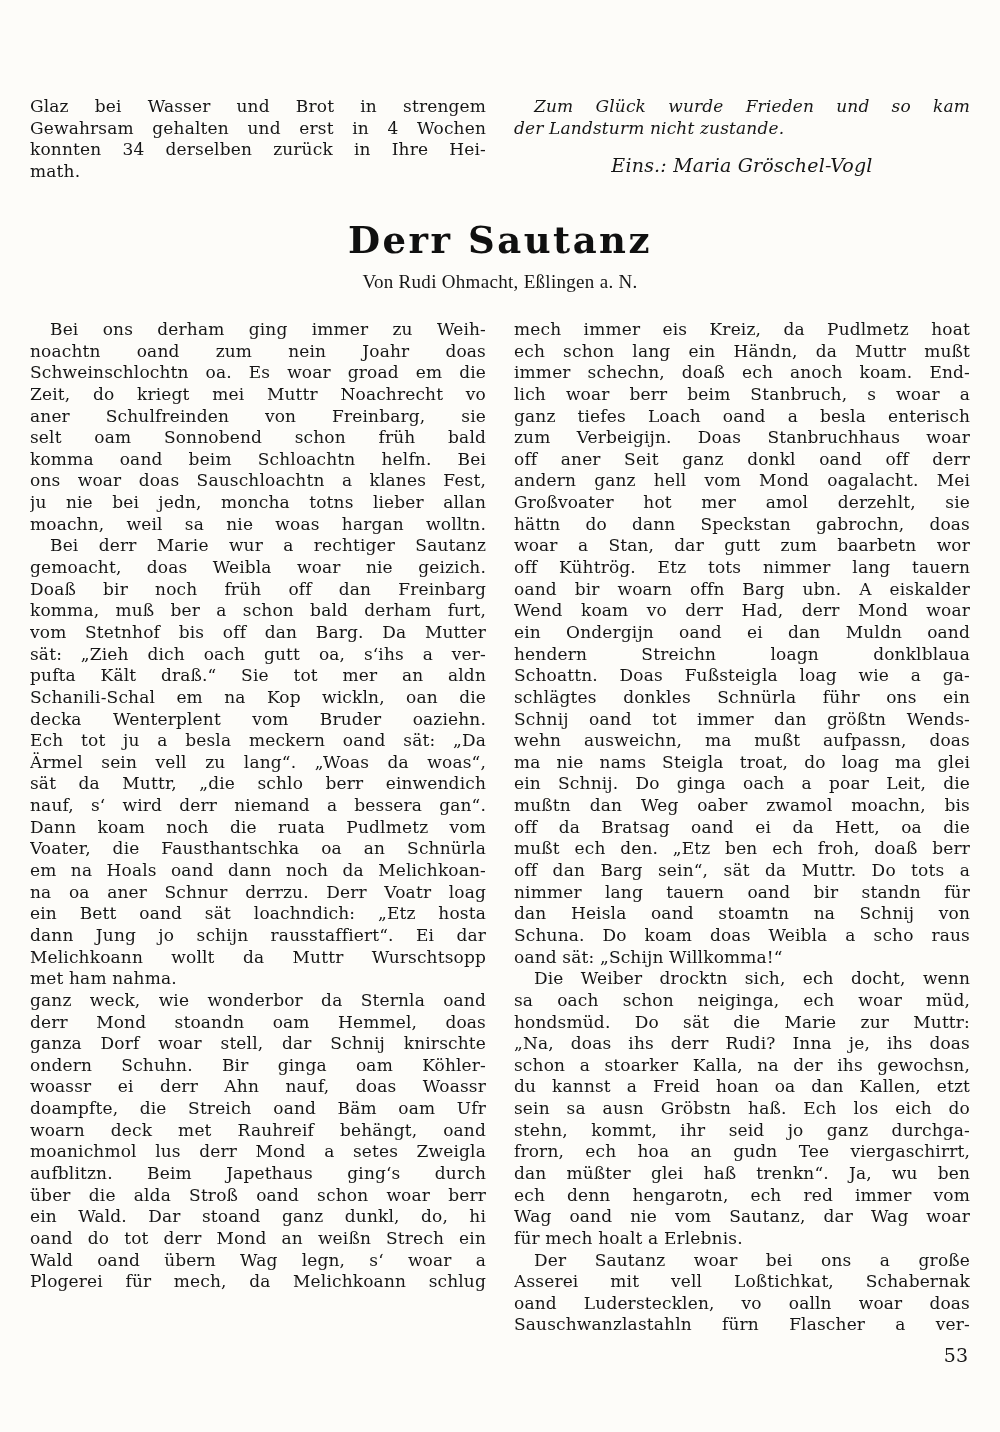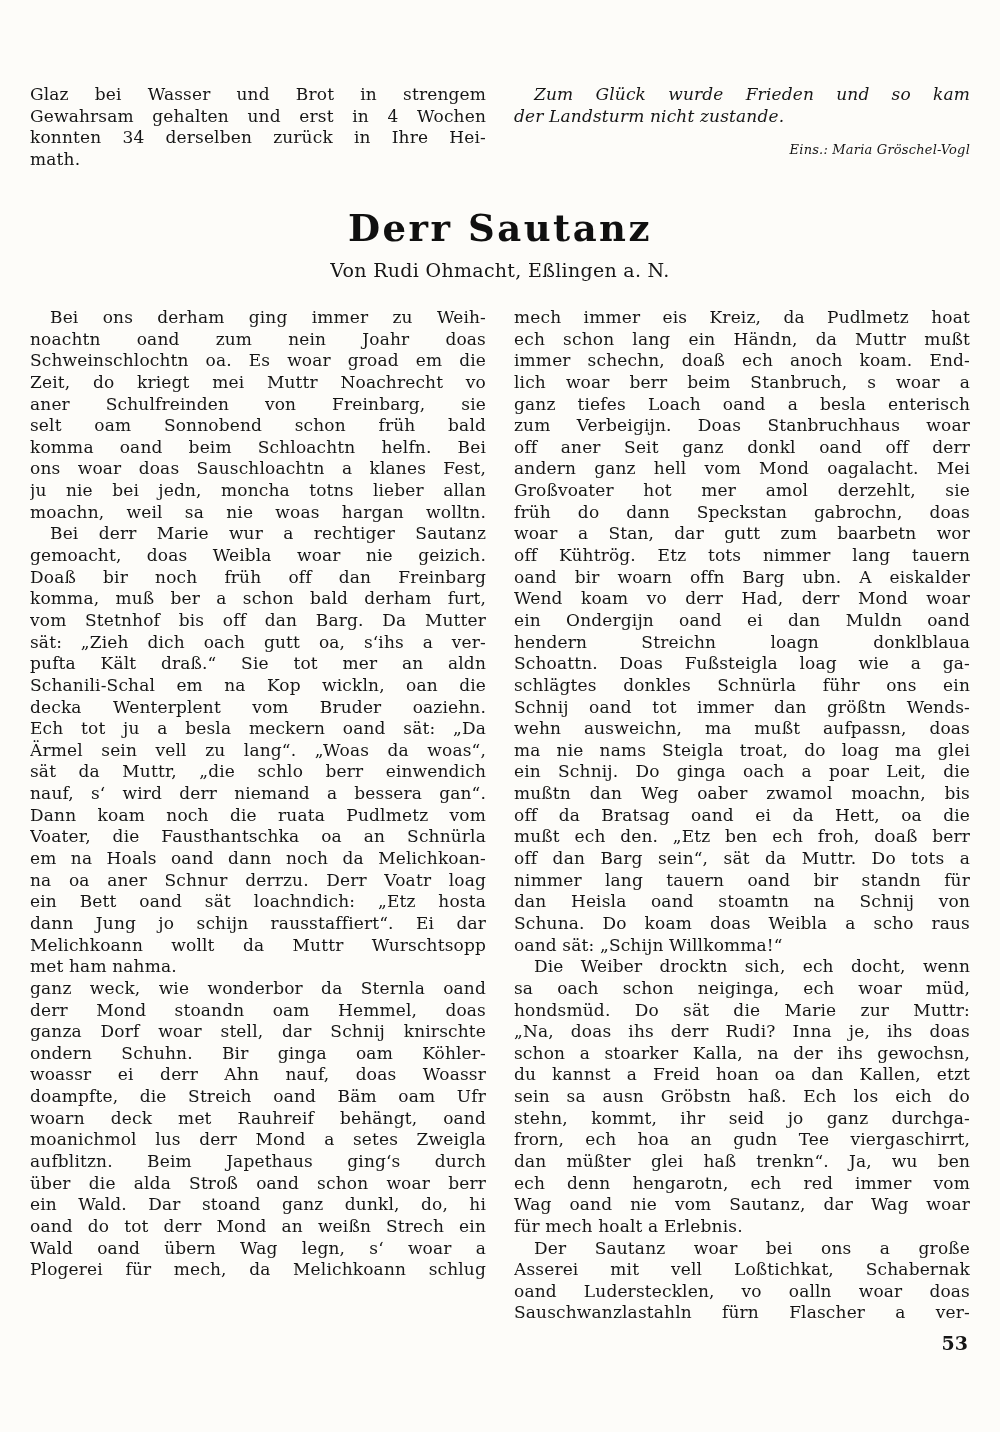--- a/index.html
+++ b/index.html
@@ -11,20 +11,21 @@
     height: 1432px;
     background: #fdfcf9;
     color: #161616;
     font-family: "DejaVu Serif", "Liberation Serif", serif;
     position: relative;
     overflow: hidden;
   }
   .page {
     position: absolute;
     inset: 0;
+    margin-top: 12px;
   }
   .textblock {
     position: absolute;
     width: 456px;
     font-size: 17px;
   }
   .line {
     text-align: justify;
     height: 21.65px;
     line-height: 21.65px;
@@ -38,23 +39,23 @@
     display: inline-block;
     width: 100%;
     height: 0;
   }
   .line.last { text-align: left; }
   .line.last::after { content: none; }
   .line.indent { text-indent: 20px; }
   .intro-left  { left: 30px;  top: 84px; }
   .intro-right { left: 514px; top: 84px; font-style: italic; }
   .signature {
-    text-align: right;
+    text-align: center;
     margin-top: 15px;
-    font-size: 13px;
+    font-size: 19px;
     letter-spacing: 0.2px;
   }
   .article-title {
     position: absolute;
     top: 206px;
     left: 0;
     width: 100%;
     text-align: center;
     font-size: 37px;
     font-weight: bold;
@@ -62,29 +63,30 @@
     color: #101010;
   }
   .article-byline {
     position: absolute;
     top: 259px;
     left: 0;
     width: 100%;
     text-align: center;
     font-size: 19px;
     letter-spacing: 0.3px;
+    font-family: Liberation Serif, serif;
   }
   .col-left  { left: 30px;  top: 307px; }
   .col-right { left: 514px; top: 307px; }
   .page-number {
     position: absolute;
     top: 1332px;
     right: 32px;
     font-size: 19px;
-    font-weight: bold;
+    font-weight: normal;
   }
 </style>
 </head>
 <body>
 
 <div class="page">
 
   <div class="textblock intro-left">
       <div class="line">Glaz bei Wasser und Brot in strengem</div>
       <div class="line">Gewahrsam gehalten und erst in 4 Wochen</div>
@@ -155,21 +157,21 @@
   <div class="textblock col-right">
       <div class="line">mech immer eis Kreiz, da Pudlmetz hoat</div>
       <div class="line">ech schon lang ein Händn, da Muttr mußt</div>
       <div class="line">immer schechn, doaß ech anoch koam. End-</div>
       <div class="line">lich woar berr beim Stanbruch, s woar a</div>
       <div class="line">ganz tiefes Loach oand a besla enterisch</div>
       <div class="line">zum Verbeigijn. Doas Stanbruchhaus woar</div>
       <div class="line">off aner Seit ganz donkl oand off derr</div>
       <div class="line">andern ganz hell vom Mond oagalacht. Mei</div>
       <div class="line">Großvoater hot mer amol derzehlt, sie</div>
-      <div class="line">früh do dann Speckstan gabrochn, doas</div>
+      <div class="line">hättn do dann Speckstan gabrochn, doas</div>
       <div class="line">woar a Stan, dar gutt zum baarbetn wor</div>
       <div class="line">off Kühtrög. Etz tots nimmer lang tauern</div>
       <div class="line">oand bir woarn offn Barg ubn. A eiskalder</div>
       <div class="line">Wend koam vo derr Had, derr Mond woar</div>
       <div class="line">ein Ondergijn oand ei dan Muldn oand</div>
       <div class="line">hendern Streichn loagn donklblaua</div>
       <div class="line">Schoattn. Doas Fußsteigla loag wie a ga-</div>
       <div class="line">schlägtes donkles Schnürla führ ons ein</div>
       <div class="line">Schnij oand tot immer dan größtn Wends-</div>
       <div class="line">wehn ausweichn, ma mußt aufpassn, doas</div>

